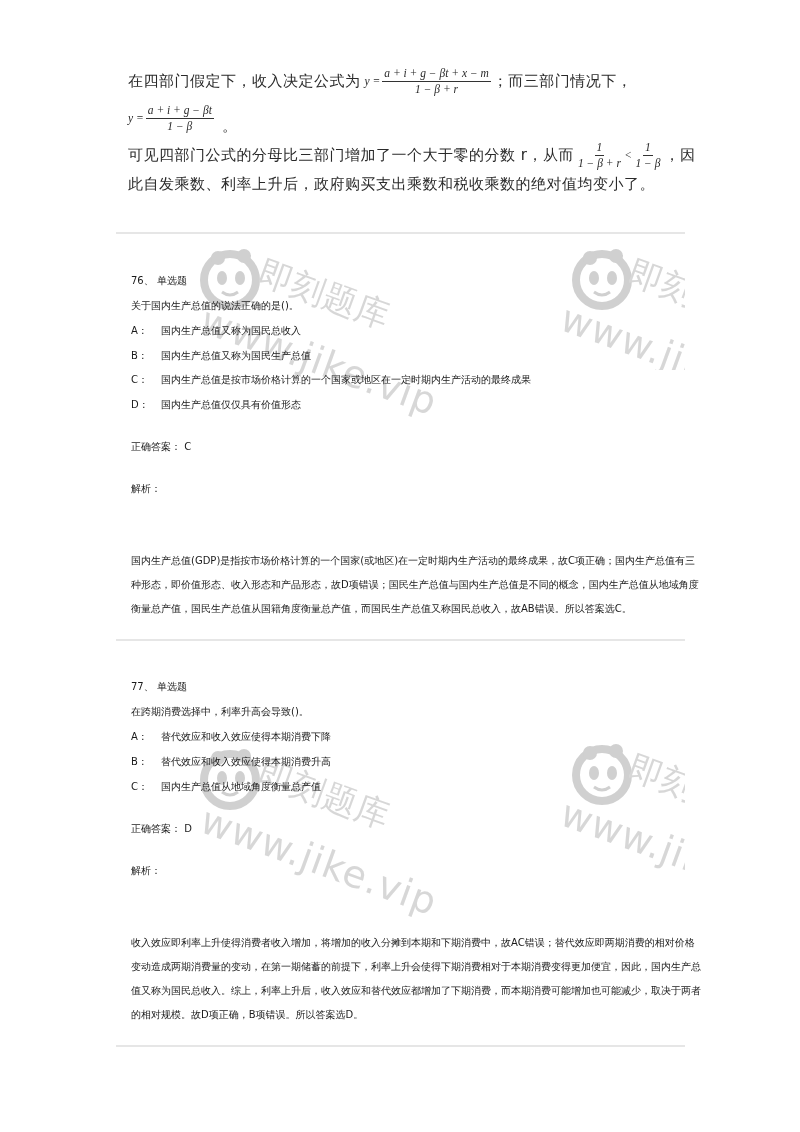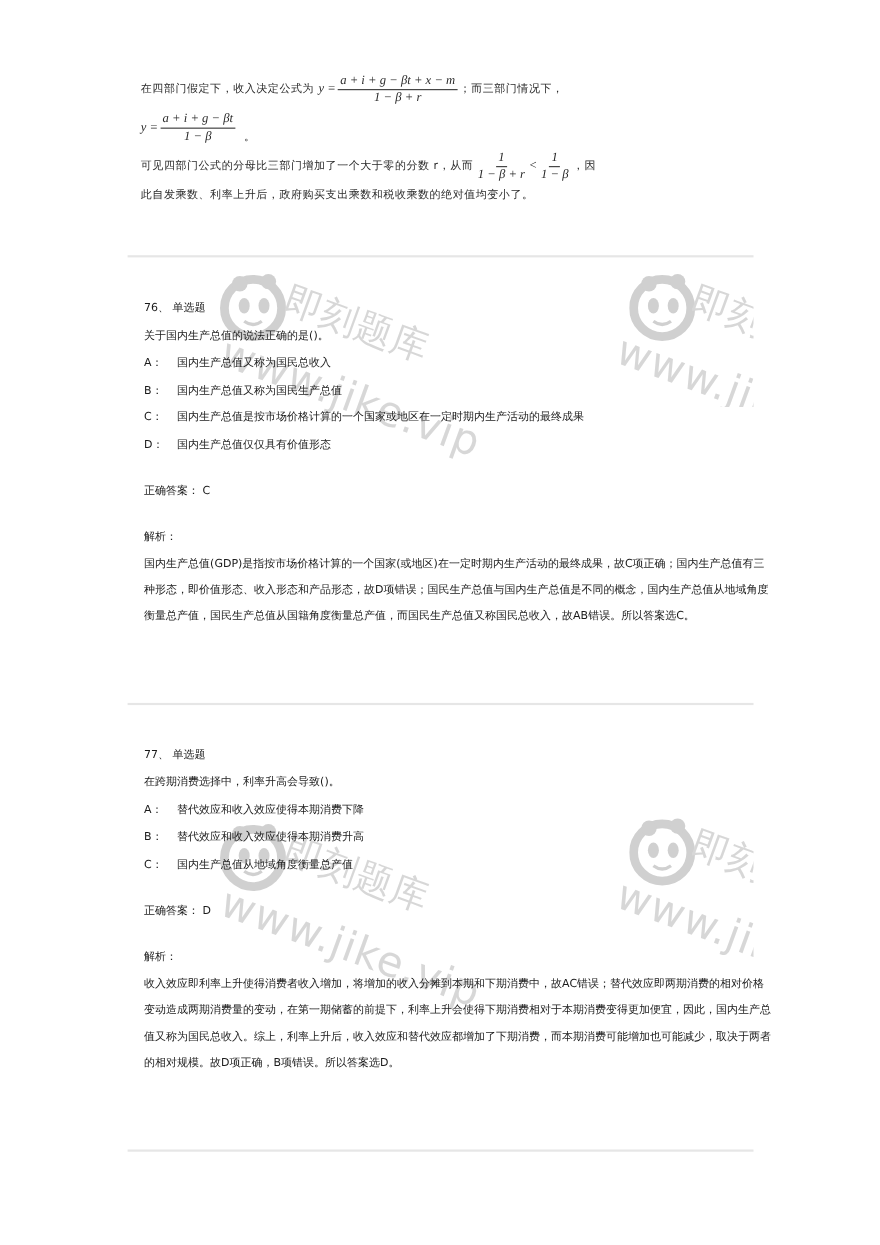--- a/index.html
+++ b/index.html
@@ -15,32 +15,32 @@
       position: absolute; left: 128px; top: 66px; width: 450px;
       font-family: "Liberation Serif", "DejaVu Serif", serif;
       font-size: 11.5px; color: #2a2a2a; line-height: 1.3;
     }
     .frow { display: flex; align-items: center; white-space: nowrap; }
     .frow + .frow { margin-top: 4px; }
     .frac { display: inline-flex; flex-direction: column; align-items: center; vertical-align: middle; margin: 0 2px; font-style: italic; text-align: right; }
     .frac .num { padding: 0 2px; border-bottom: 1px solid #333; }
     .frac .den { padding: 0 2px; }
     .ital { font-style: italic; }
-    .cjk-sm { font-family: "DejaVu Sans", sans-serif; font-size: 10px; letter-spacing: 0.5px; }
+    .cjk-sm { font-family: "DejaVu Sans", sans-serif; font-size: 15px; letter-spacing: 0.5px; }
 
     .divider {
       position: absolute; left: 116px; width: 569px; height: 2px; background: #e6e6e6;
     }
 
     .question { position: absolute; left: 131px; width: 572px; font-size: 10px; line-height: 25px; }
     .q-head { }
     .q-line { margin: 0; }
     .opt-letter { display: inline-block; min-width: 30px; }
     .gap { height: 17px; }
-    .analysis-text { line-height: 24px; }
+    .analysis-text { line-height: 24px; margin-top: 48px; }
 
     
     .watermark { position: absolute; pointer-events: none; opacity: 0.55; }
     .wm-panda { position: absolute; }
     .wm-text-cn {
       position: absolute; font-size: 34px; color: #b8b8b8; transform: rotate(20deg);
       transform-origin: left top; white-space: nowrap; font-family: "DejaVu Sans", sans-serif;
     }
     .wm-text-url {
       position: absolute; font-size: 38px; color: #b8b8b8; transform: rotate(20deg);

